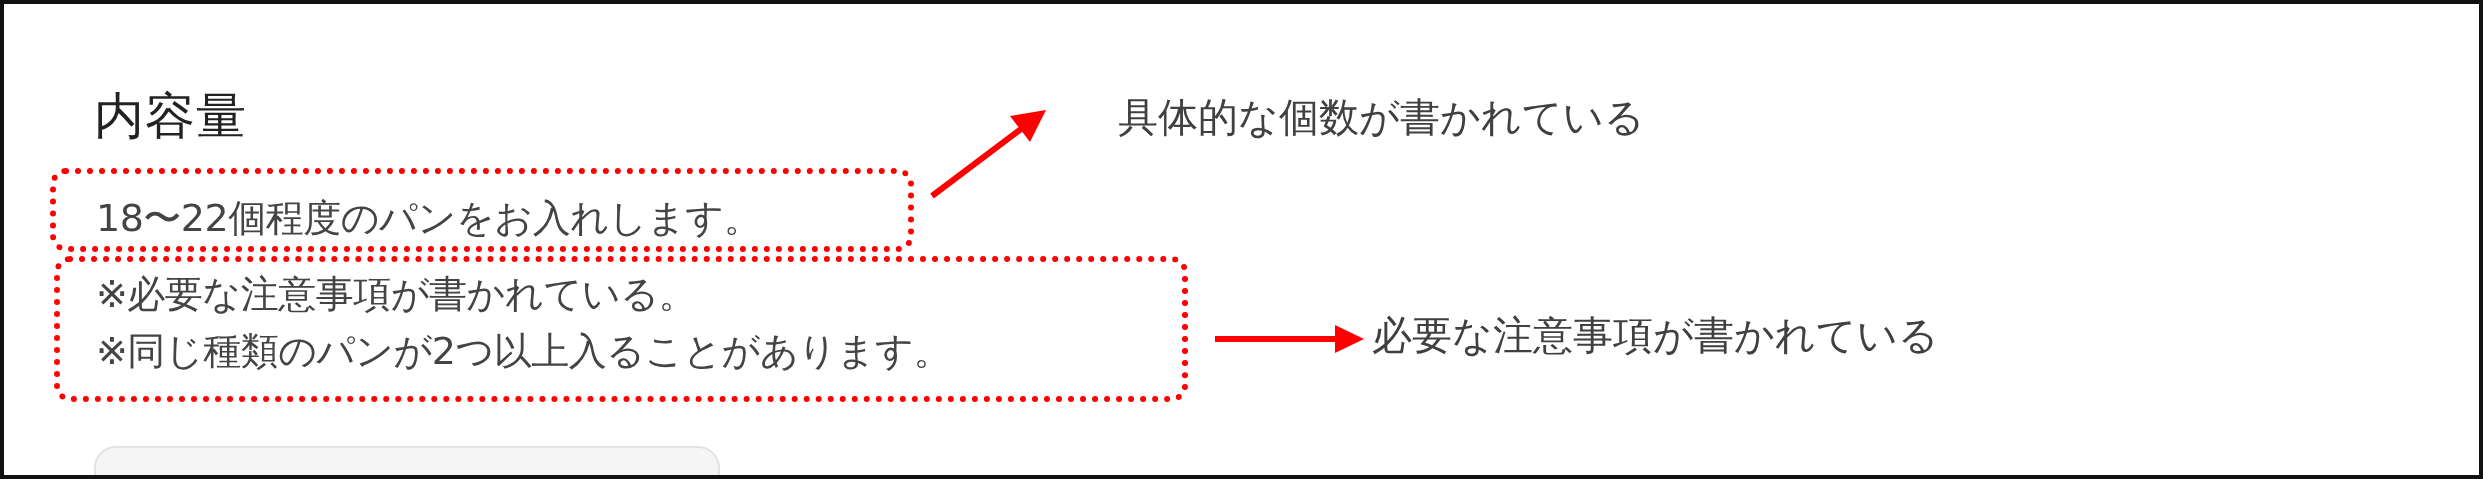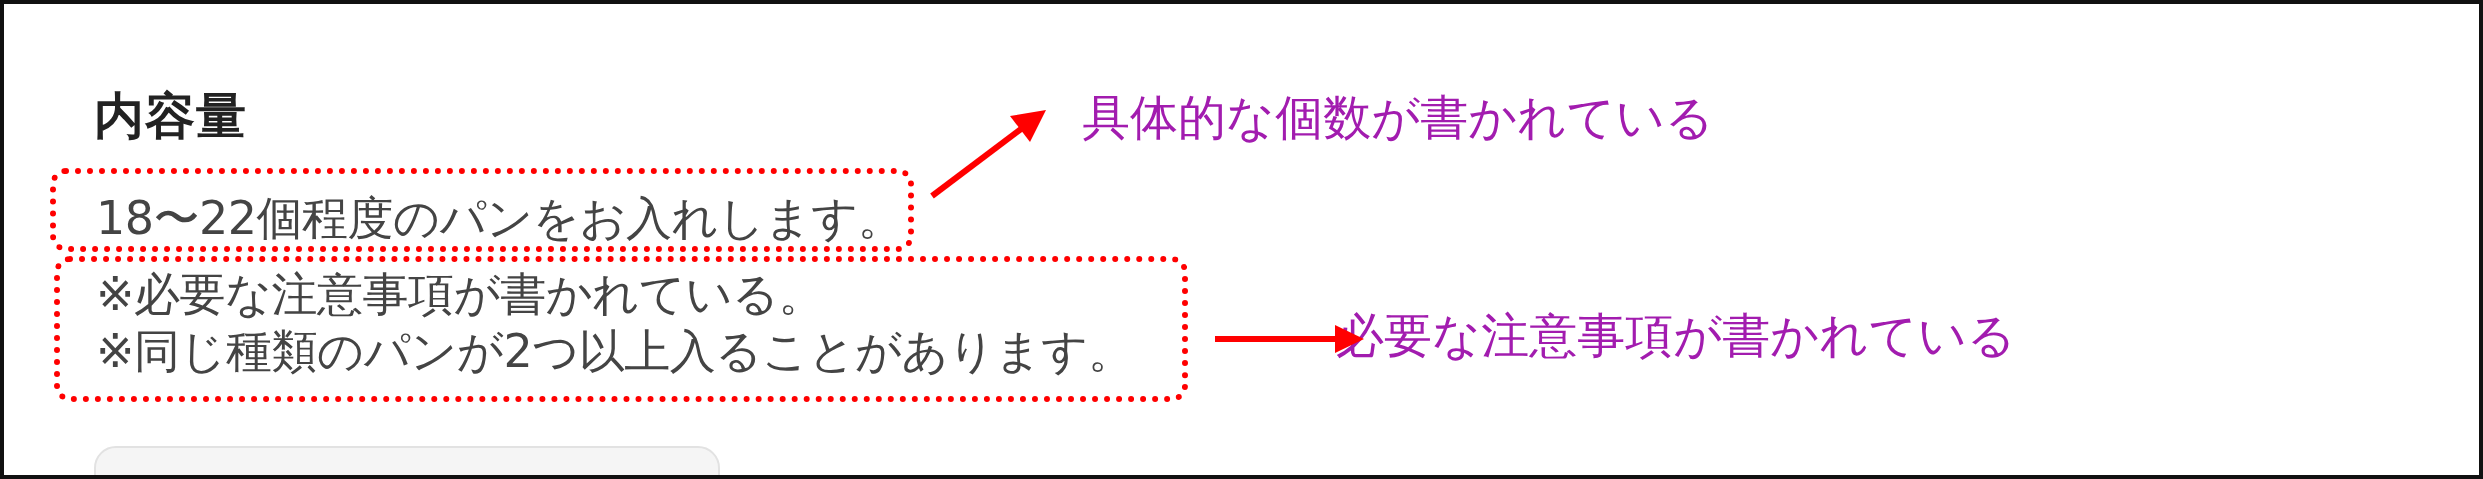--- a/index.html
+++ b/index.html
@@ -1,26 +1,26 @@
 <!DOCTYPE html>
 <html><head>
 <meta charset="utf-8">
 <style>
   html, body { margin: 0; padding: 0; }
   body { width: 2483px; height: 479px; position: relative; background: #ffffff; overflow: hidden; font-family: "DejaVu Sans", "Liberation Sans", sans-serif; }
   .frame { position: absolute; left: 0; top: 0; width: 2475px; height: 471px; border: 4px solid #111111; background: #ffffff; overflow: hidden; }
-  .heading { position: absolute; left: 90px; top: 82px; font-size: 50px; font-weight: bold; color: #222222; letter-spacing: 1px; line-height: 60px; white-space: nowrap; }
-  .line { position: absolute; left: 92px; font-size: 46px; color: #444444; line-height: 48px; white-space: nowrap; letter-spacing: -0.5px; }
+  .heading { position: absolute; left: 90px; top: 82px; font-size: 50px; font-weight: normal; color: #222222; letter-spacing: 1px; line-height: 60px; white-space: nowrap; }
+  .line { position: absolute; left: 92px; font-size: 38px; color: #444444; line-height: 48px; white-space: nowrap; letter-spacing: -0.5px; }
   .l1 { top: 190px; }
   .l2 { top: 266px; }
   .l3 { top: 323px; text-align: right; }
   .box { position: absolute; border: 6px dotted #ff0000; border-radius: 16px; box-sizing: border-box; }
   .box1 { left: 46px; top: 164px; width: 864px; height: 84px; }
   .box2 { left: 50px; top: 252px; width: 1134px; height: 146px; }
-  .annot { position: absolute; font-size: 48px; color: #a21caf; line-height: 70px; white-space: nowrap; font-family: "DejaVu Sans", sans-serif; font-weight: normal; }
+  .annot { position: absolute; font-size: 40px; color: #404040; line-height: 70px; white-space: nowrap; font-family: "DejaVu Sans", sans-serif; font-weight: normal; margin-left: 36px; }
   .annot1 { left: 1078px; top: 78px; }
   .annot2 { left: 1332px; top: 296px; }
   svg.arrows { position: absolute; left: 0; top: 0; width: 2483px; height: 479px; pointer-events: none; }
   .card { position: absolute; left: 90px; top: 442px; width: 626px; height: 80px; background: #f5f5f5; border: 2px solid #e2e2e2; border-radius: 22px; box-sizing: border-box; }
 </style>
 </head>
 <body>
 
 <div class="frame">
   <div class="heading">内容量</div>

